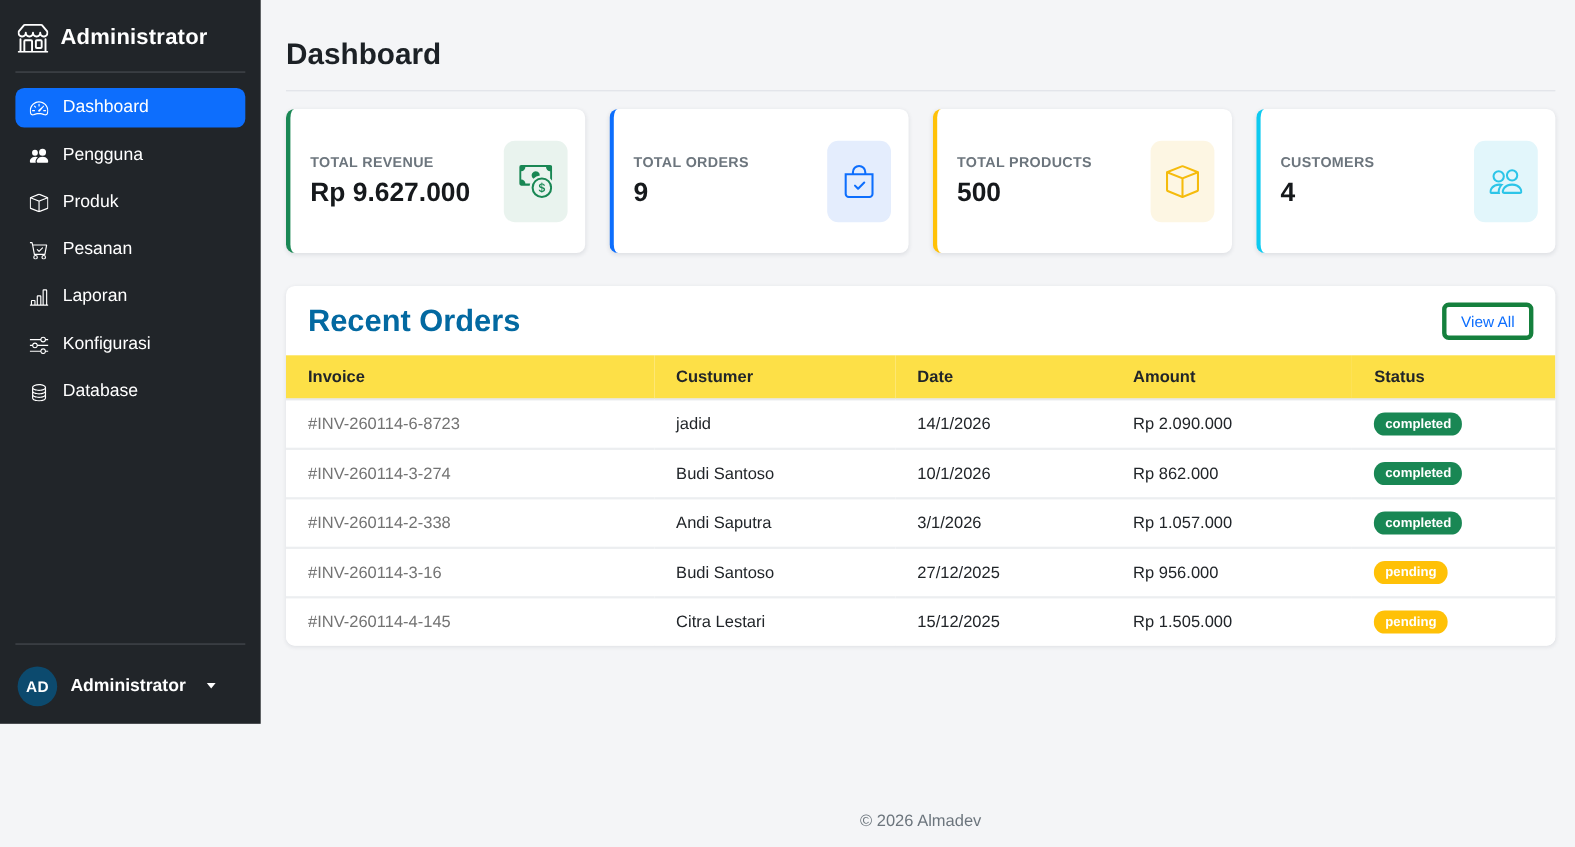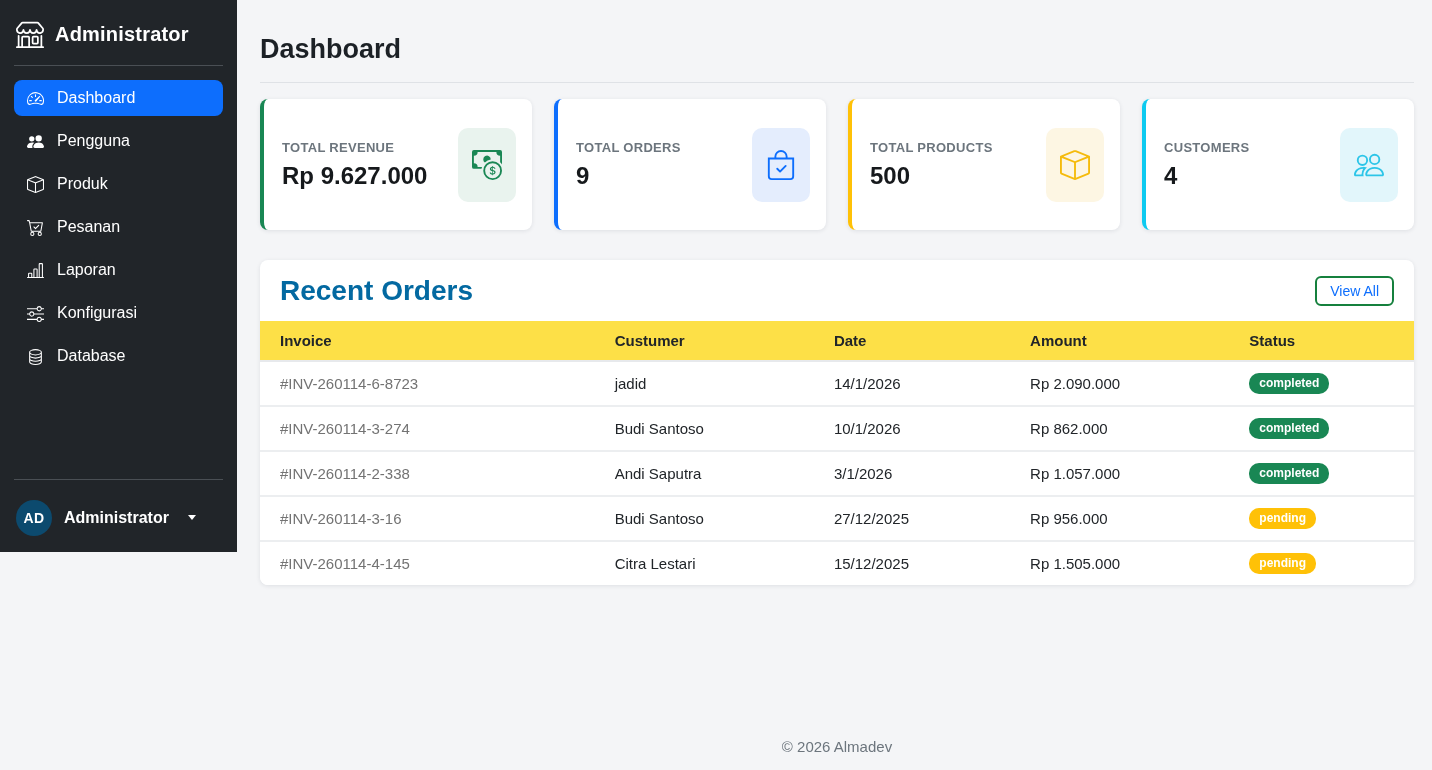--- a/index.html
+++ b/index.html
@@ -6,21 +6,21 @@
   html,body { margin:0; padding:0; }
   body {
     width:1432px; height:770px; overflow:hidden;
     display:flex;
     font-family:"Liberation Sans", sans-serif;
     background:#f4f5f7;
     color:#212529;
   }
   
   .sidebar {
-    width:237px; min-width:237px; height:552px;
+    width:237px; min-width:237px; height:658px;
     background:#212529; color:#fff;
     display:flex; flex-direction:column;
     padding:18px 14px 14px 14px;
   }
   .brand { display:flex; align-items:center; gap:11px; padding:2px 2px; }
   .brand svg { width:28px; height:28px; flex:0 0 auto; }
   .brand-title { font-size:20px; font-weight:bold; letter-spacing:.2px; }
   .side-divider { border:none; border-top:1px solid #4a4f54; margin:15px 0 14px 0; width:100%; }
   .nav { display:flex; flex-direction:column; }
   .nav-item {
@@ -82,21 +82,21 @@
     box-shadow:0 1px 4px rgba(30,40,60,.10);
     overflow:hidden;
   }
   .orders-header {
     display:flex; align-items:center; justify-content:space-between;
     padding:15px 20px 14px 20px;
   }
   .orders-title { font-size:28px; font-weight:bold; color:#0369a1; }
   .view-all-btn {
     background:#fff; color:#0d6efd;
-    border:2px solid #15803d; border-radius:6px;
+    border:4px solid #15803d; border-radius:6px;
     padding:5px 13px; font-size:14px; cursor:pointer;
     font-family:"Liberation Sans", sans-serif;
   }
   table.orders-table { width:100%; border-collapse:collapse; font-size:15px; }
   .orders-table thead th {
     background:#fde047; text-align:left;
     padding:11px 20px; font-weight:bold; color:#212529;
     border-bottom:2px solid #e7e9ec;
   }
   .orders-table tbody td {

